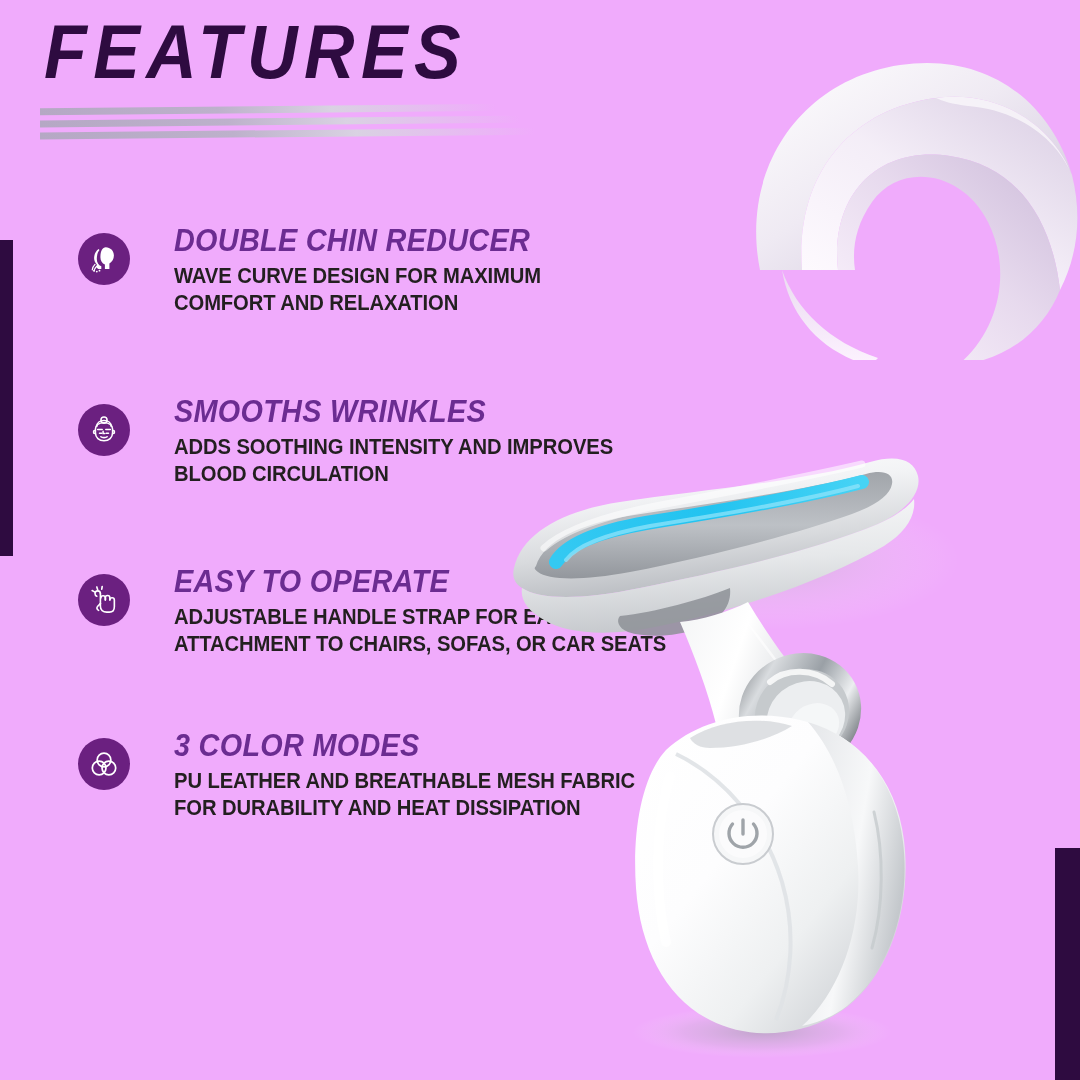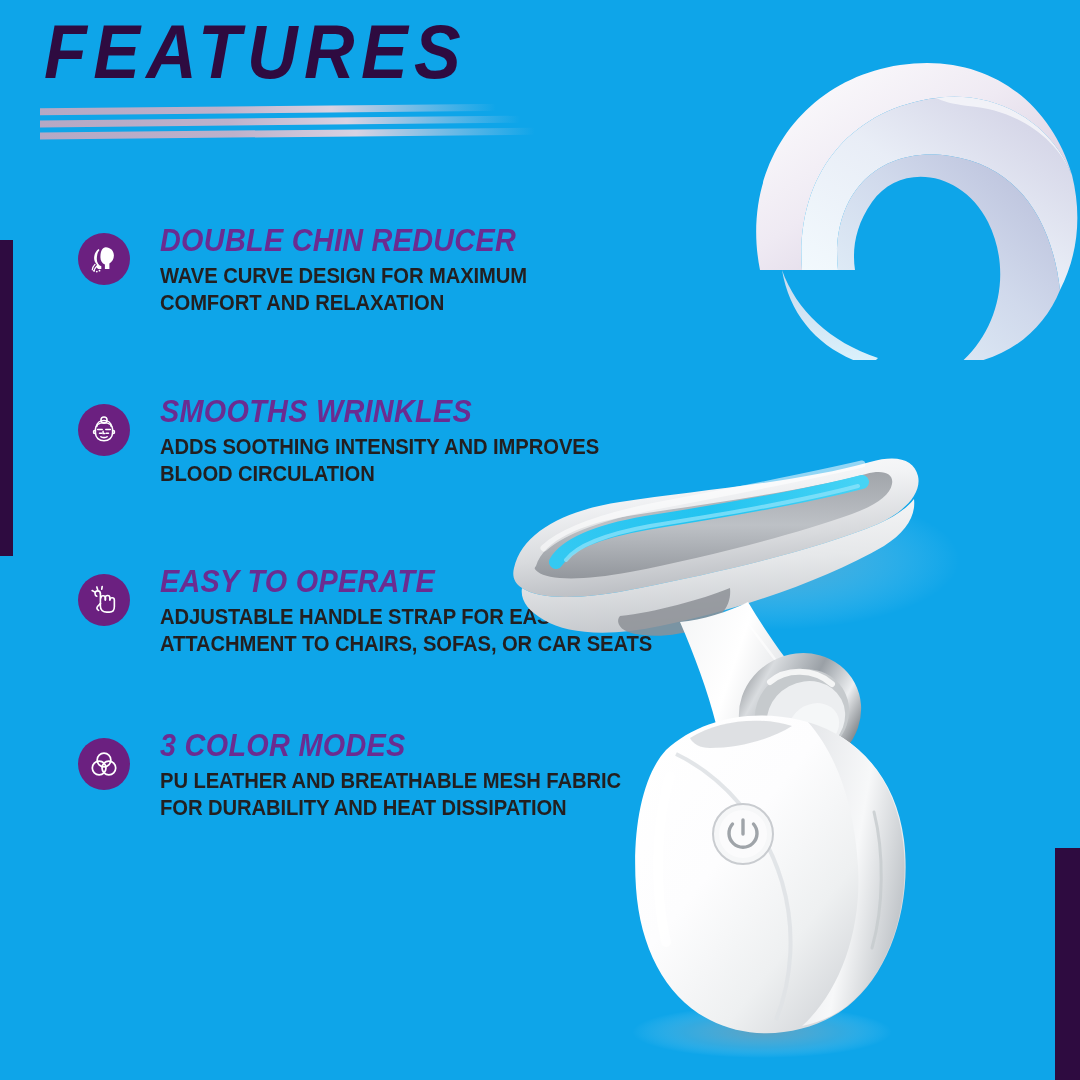--- a/index.html
+++ b/index.html
@@ -8,21 +8,21 @@
     background: #ffffff;
   }
   body {
     font-family: "Liberation Sans", sans-serif;
   }
   #poster {
     position: relative;
     width: 1080px;
     height: 1080px;
     overflow: hidden;
-    background: #0ea5e9;
+    background: #f0abfc;
   }
 
   
   .swirl {
     position: absolute;
     top: -40px;
     right: -30px;
     width: 420px;
     height: 400px;
     pointer-events: none;
@@ -93,21 +93,21 @@
     width: 52px;
     height: 52px;
     border-radius: 50%;
     background: #6B2080;
     display: flex;
     align-items: center;
     justify-content: center;
   }
   .feature .ftext {
     position: absolute;
-    left: 82px;
+    left: 96px;
     top: -8px;
     width: 540px;
   }
   .feature h2 {
     margin: 0;
     font-size: 31px;
     line-height: 1.06;
     font-weight: 700;
     font-style: italic;
     color: #6B2C91;

